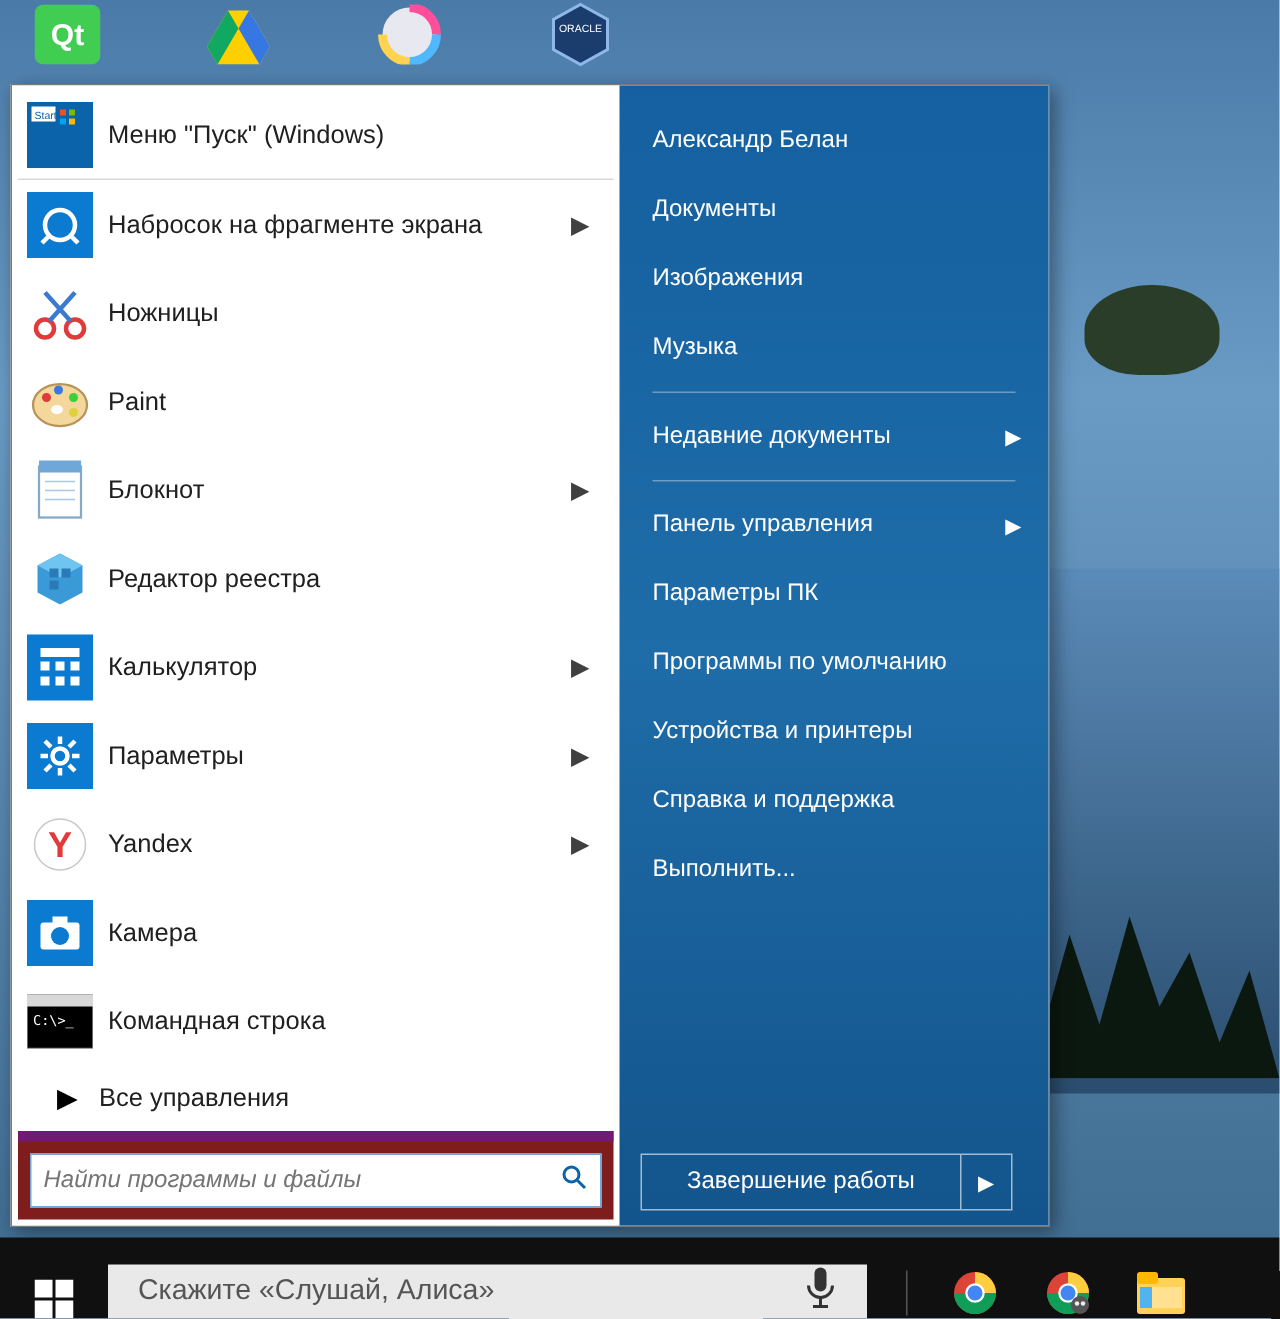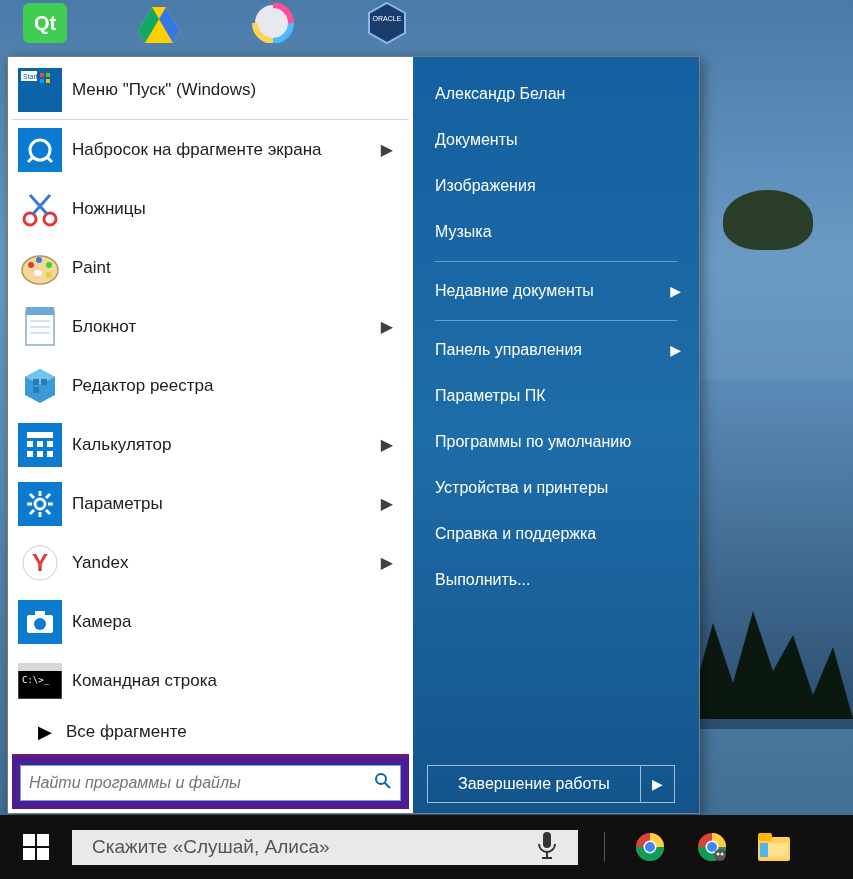--- a/index.html
+++ b/index.html
@@ -33,34 +33,34 @@
   .menu-item { display:flex; align-items:center; height:59px; padding:0 6px; cursor:pointer; position:relative;}
   .menu-item.top { border-bottom:1px solid #d8d8d8; }
   .menu-item .icon-slot { width:44px; height:44px; display:flex; align-items:center; justify-content:center; }
   .menu-item .label { flex:1; font-size:17px; color:#202020; padding-left:10px;}
   .menu-item .arrow { font-size:16px; color:#404040; padding:0 10px;}
 
   .all-programs { display:flex; align-items:center; height:44px; padding:0 12px; cursor:pointer;}
   .all-programs .arrow-right { font-size:18px; color:#000; width:42px; text-align:center;}
   .all-programs .label { font-size:17px; color:#202020; }
 
-  .search-row { padding:8px 8px 8px 8px; background:#4c1d95; border-top:3px solid #701a75; margin-top:auto;}
+  .search-row { padding:8px 8px 8px 8px; background:#7f1d1d; border-top:7px solid #701a75; margin-top:auto;}
   .search-box { display:flex; align-items:center; border:1px solid #6fa8d8; background:#fff; height:36px; padding:0 8px;}
   .search-box input { flex:1; border:none; outline:none; font-size:16px; font-style:italic; color:#666; background:transparent;}
   .search-box .mag { color:#0b63aa; font-weight:bold; }
 
   .right-item { height:46px; display:flex; align-items:center; padding:0 14px; font-size:16px; cursor:pointer; position:relative;}
   .right-item .arrow { position:absolute; right:10px; font-size:14px;}
   .right-sep { height:1px; background:rgba(255,255,255,0.35); margin:6px 14px;}
 
   .shutdown-row { margin-top:auto; display:flex; padding:0 6px 0 6px;}
   .shutdown-btn { border:1px solid rgba(255,255,255,0.6); height:38px; display:flex; align-items:center; padding:0 30px; font-size:16px; cursor:pointer;}
   .shutdown-arrow { border:1px solid rgba(255,255,255,0.6); border-left:none; height:38px; width:34px; display:flex; align-items:center; justify-content:center; font-size:14px; cursor:pointer;}
 
-  .taskbar { position:absolute; bottom:0; left:0; right:0; height:64px; background:#101010; display:flex; align-items:center;}
+  .taskbar { position:absolute; bottom:0; left:0; right:0; height:54px; background:#101010; display:flex; align-items:flex-end;}
   .start-btn { width:72px; display:flex; align-items:center; justify-content:center; color:#fff; }
   .voice-box { flex:0 0 506px; background:#e9e9e9; display:flex; align-items:center; padding:0 20px; font-size:19px; color:#555;}
   .voice-box .mic { margin-left:auto; }
   .task-rest { flex:1; display:flex; align-items:center; gap:28px; padding-left:26px;}
   .task-sep { width:1px; height:30px; background:#555;}
   .task-icon { width:34px; height:34px; display:flex; align-items:center; justify-content:center;}
 
   
   .sq { width:44px; height:44px; background:#0b7ad1; display:flex; align-items:center; justify-content:center; color:#fff;}
 </style>
@@ -255,21 +255,21 @@
             <rect width="44" height="36" fill="#000" stroke="#888"></rect>
             <rect x="0" y="0" width="44" height="8" fill="#d8d8d8"></rect>
             <text x="4" y="20" fill="#fff" font-size="9" font-family="monospace">C:\&gt;_</text>
           </svg>
       </div>
       <span class="label">Командная строка</span>
     </div>
 
     <div class="all-programs">
       <span class="arrow-right">▶</span>
-      <span class="label">Все фрагменте</span>
+      <span class="label">Все управления</span>
     </div>
 
     <div class="search-row">
       <div class="search-box">
         <input type="text" placeholder="Найти программы и файлы" style="">
         <span class="mag">
           <svg width="18" height="18" viewBox="0 0 18 18">
               <circle cx="7" cy="7" r="5" fill="none" stroke="#0b63aa" stroke-width="2"></circle>
               <line x1="11" y1="11" x2="16" y2="16" stroke="#0b63aa" stroke-width="2"></line>
             </svg>

